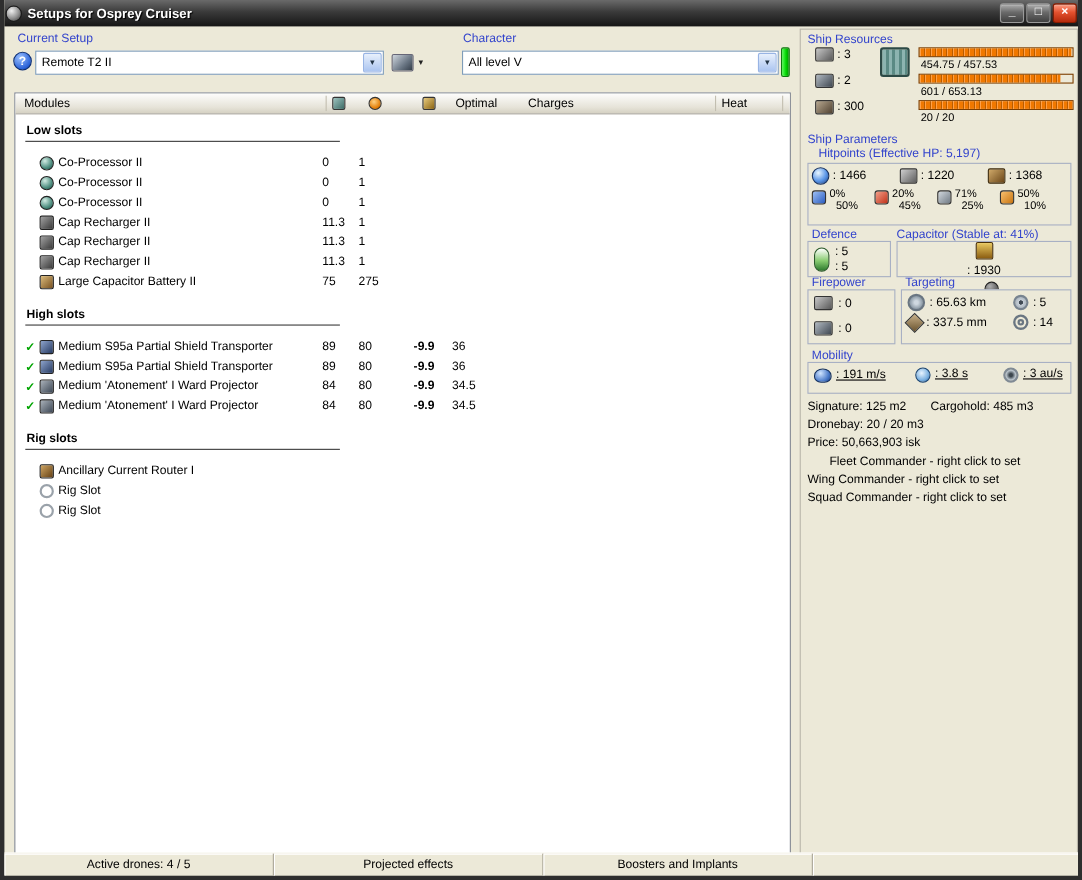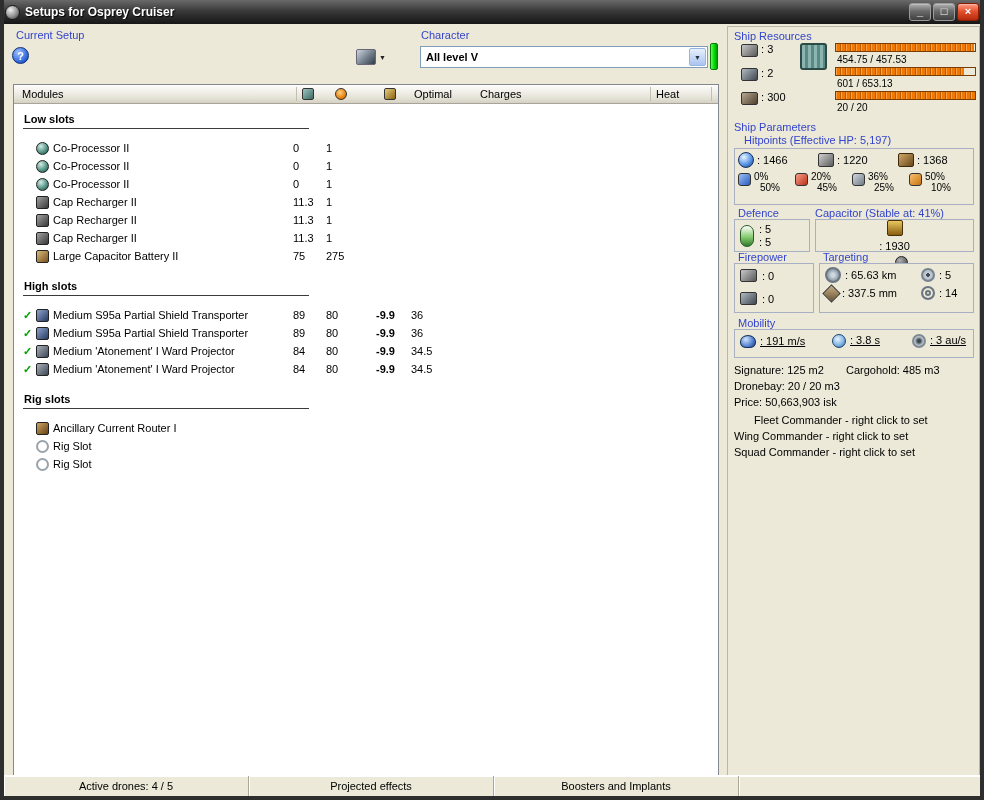--- a/index.html
+++ b/index.html
@@ -146,26 +146,30 @@
   <div class="titlebar">
     <span class="app-icon"></span>
     <span class="title-text">Setups for Osprey Cruiser</span>
     <span class="tbtn">_</span>
     <span class="tbtn">□</span>
     <span class="tbtn close">×</span>
   </div>
 
   <div class="blab" style="left:12px; top:29px;">Current Setup</div>
   <div class="help-circle" style="left:8px; top:47px;">?</div>
+  <div class="combo" style="left:28px; top:46px; width:317px;">
+    <span class="val">Remote T2 II</span>
+    <span class="arrow">▼</span>
+  </div>
   <div class="split-btn" style="left:350px; top:46px;">
     <span class="ship-mini"></span>
     <span class="split-caret">▼</span>
   </div>
   <div class="blab" style="left:417px; top:29px;">Character</div>
-  <div class="combo" style="left:416px; top:46px; width:288px;font-weight:bold;">
+  <div class="combo" style="left:416px; top:46px; width:288px;">
     <span class="val">All level V</span>
     <span class="arrow">▼</span>
   </div>
   <div class="char-status" style="left:706px; top:43px;"></div>
 
   <div class="modpanel">
     <div class="mhead">
       <span class="mh-title">Modules</span>
       <span class="hdiv" style="left:282px;"></span>
       <span class="hicon cpu"></span>
@@ -374,21 +378,21 @@
         <span class="rescell">
           <span class="pic res th"></span>
           <span class="resvals">
             <span>20%</span>
             <span>45%</span>
           </span>
         </span>
         <span class="rescell">
           <span class="pic res kin"></span>
           <span class="resvals">
-            <span>36%</span>
+            <span>71%</span>
             <span>25%</span>
           </span>
         </span>
         <span class="rescell">
           <span class="pic res exp"></span>
           <span class="resvals">
             <span>50%</span>
             <span>10%</span>
           </span>
         </span>

